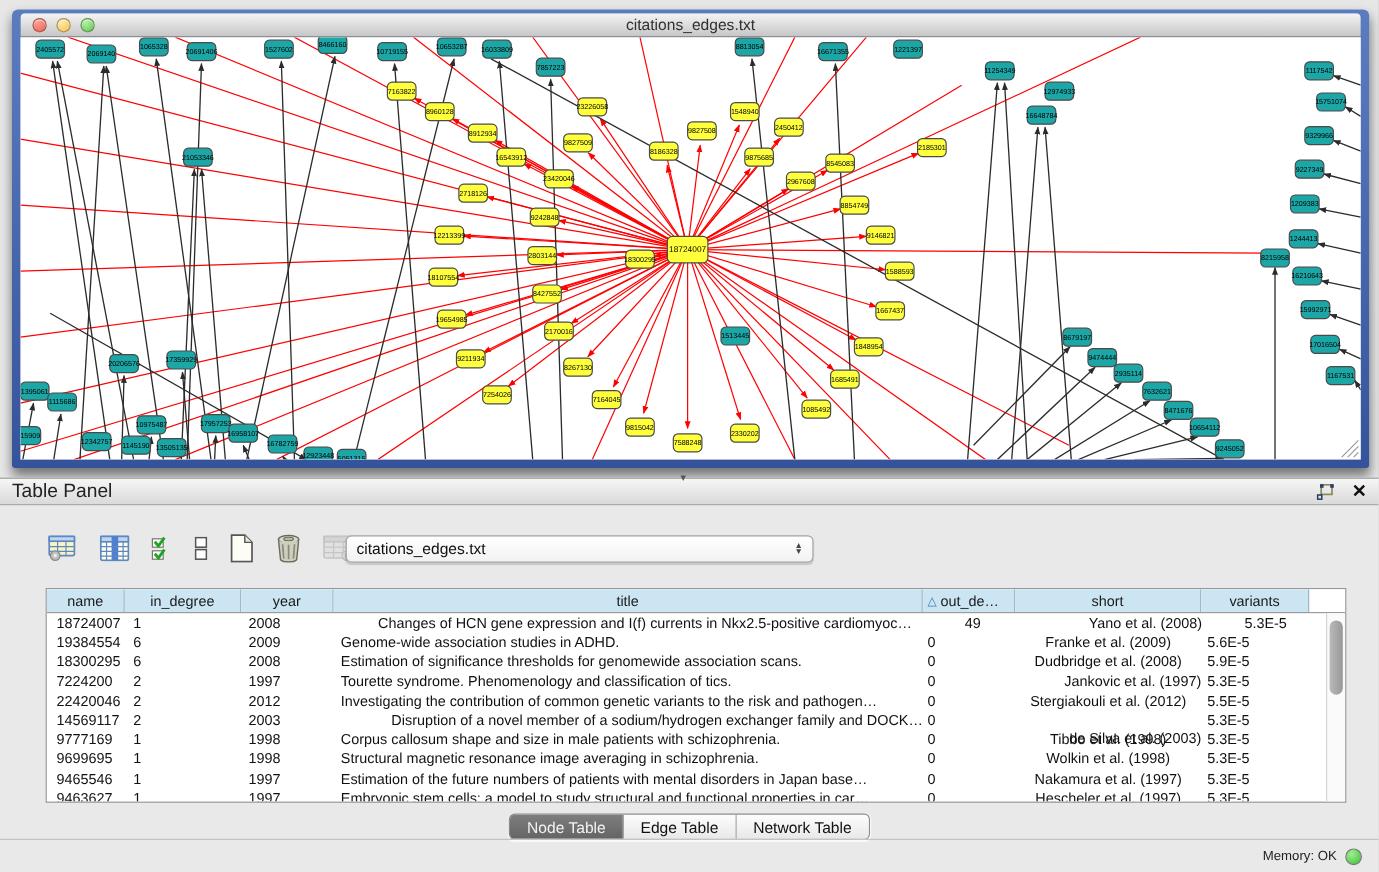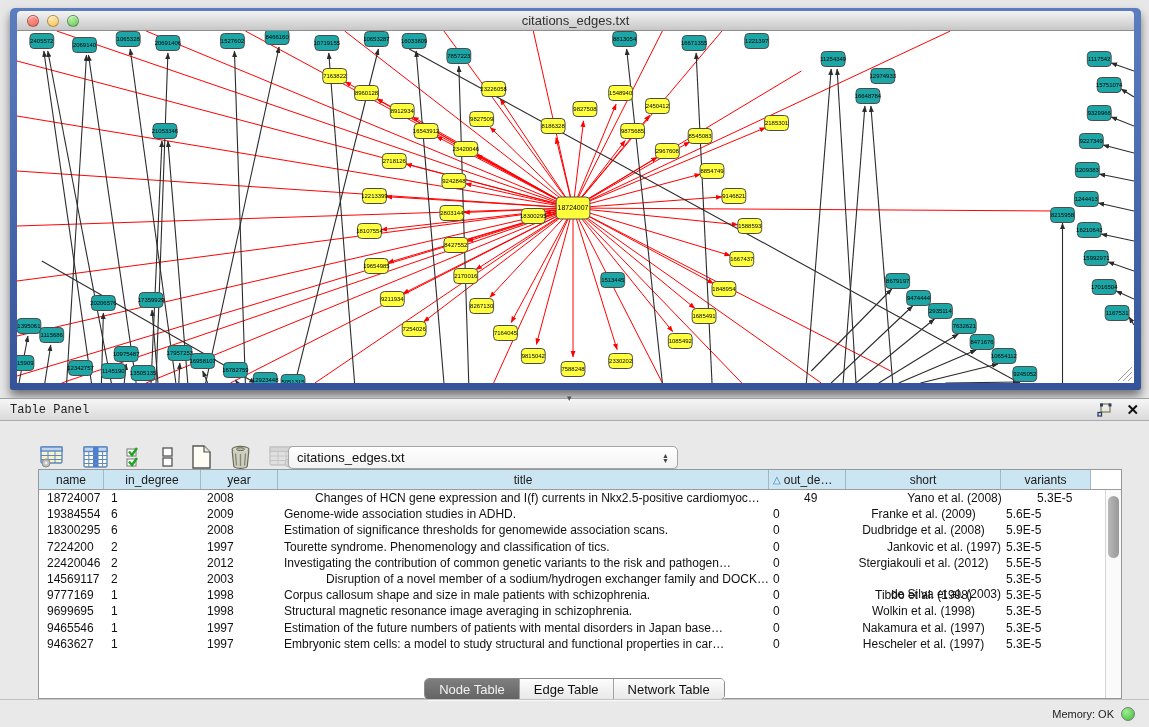--- a/index.html
+++ b/index.html
@@ -19,34 +19,34 @@
   .t-yellow { background:radial-gradient(circle at 35% 30%, #FFE9A8, #F5BF4F); }
   .t-green { background:radial-gradient(circle at 35% 30%, #B6EFA0, #5FC454); }
   #window-title { position:absolute; left:0; right:0; text-align:center; font-size:13px; color:#303030; }
   #graph-canvas { position:relative; height:352px; background:#FFF; overflow:hidden; }
   #graph-svg { position:absolute; left:0; top:0; }
 
   
   #table-panel { position:absolute; left:0; top:398px; width:1149px; height:329px; background:#E9E9E9; }
   #panel-header { height:23px; background:linear-gradient(#F6F6F6,#DADADA); border-top:1px solid #9F9F9F;
     border-bottom:1px solid #ABABAB; display:flex; align-items:center; padding:0 10px; position:relative; }
-  #panel-title { font-size:12px; color:#222;font-family:Liberation Mono, monospace; }
+  #panel-title { font-size:16px; color:#222; }
   #panel-collapse { position:absolute; left:567px; top:-6px; font-size:9px; color:#555; }
   #panel-header-icons { margin-left:auto; display:flex; align-items:center; gap:14px; }
   #panel-close { font-size:15px; font-weight:bold; color:#111; line-height:1; cursor:default; }
 
   #toolbar { position:absolute; left:40px; top:44px; display:flex; align-items:center; gap:17px; height:30px; }
   .tool-icon { display:flex; align-items:center; justify-content:center; }
   .fx-icon { font-family:"Liberation Serif", serif; font-style:italic; font-weight:bold; font-size:15px; color:#222; }
   #table-select { position:absolute; left:288px; top:48px; width:390px; height:23px; background:linear-gradient(#FFF,#F2F2F2);
     border:1px solid #A5A5A5; border-radius:5px; box-shadow:0 1px 1px rgba(0,0,0,.15);
     display:flex; align-items:center; padding:0 8px; font-size:13px; color:#111; }
   #select-arrows { margin-left:auto; display:flex; flex-direction:column; line-height:5px; font-size:7px; color:#444; }
 
-  #data-table { position:absolute; left:38px; top:71px; width:1084px; height:230px; background:#FFF;
+  #data-table { position:absolute; left:38px; top:92px; width:1084px; height:179px; background:#FFF;
     border:1px solid #979797; overflow:hidden; }
   #cols-header { display:flex; height:20px; border-bottom:1px solid #9C9C9C; background:#FFF; }
   .col-h { background:#CBE5F2; border-right:1px solid #9FB9C6; font-size:12px; color:#1A1A1A;
     display:flex; align-items:center; justify-content:center; overflow:hidden; white-space:nowrap; flex:none; }
   .col-h.sorted { justify-content:flex-start; padding-left:4px; }
   .sort-tri { color:#3C7FB8; font-size:10px; margin-right:3px; }
   #rows { position:absolute; left:0; top:20px; right:16px; bottom:0; overflow:hidden; }
   .trow { display:flex; height:16.2px; align-items:center; font-size:12px; color:#111; white-space:nowrap; }
   .tcell { overflow:hidden; white-space:nowrap; flex:none; }
   #vscroll { position:absolute; right:0; top:20px; width:16px; bottom:0; background:#FAFAFA; border-left:1px solid #D5D5D5; }

